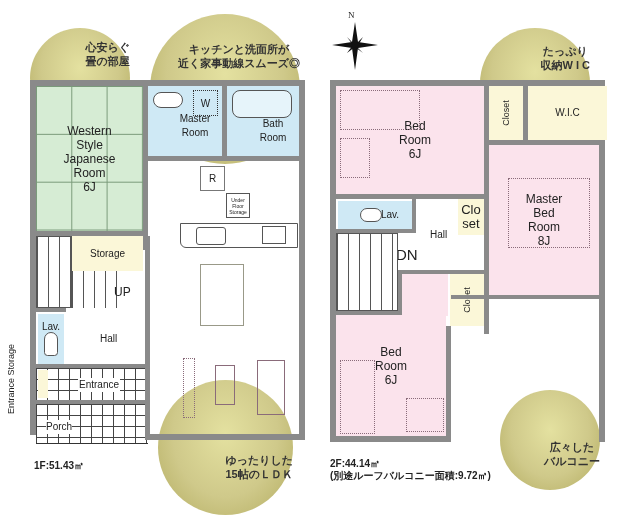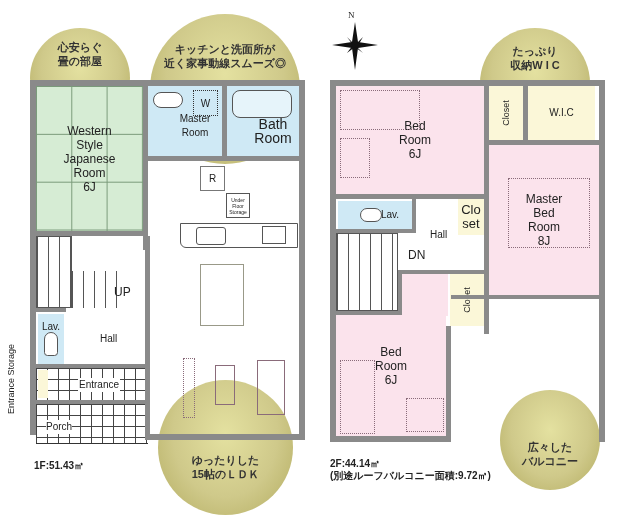--- a/index.html
+++ b/index.html
@@ -1,18 +1,18 @@
 <!DOCTYPE html>
 <html><head>
 <meta charset="utf-8">
 <style>
 *{box-sizing:border-box;margin:0;padding:0}
 body{width:620px;height:516px;background:#fff;position:relative;overflow:hidden;font-family:"Liberation Sans",sans-serif;color:#222}
 .abs{position:absolute}
-.bubble{position:absolute;border-radius:50%;background:radial-gradient(ellipse at 50% 40%,#e4e1a0 0%,#cfc98a 55%,#b2ab5e 100%);display:flex;flex-direction:column;align-items:center;font-weight:bold;font-size:11px;line-height:14px;color:#333;text-align:center}
+.bubble{position:absolute;border-radius:50%;background:radial-gradient(ellipse at 50% 40%,#e4e1a0 0%,#cfc98a 55%,#b2ab5e 100%);display:flex;flex-direction:column;align-items:flex-end;font-weight:bold;font-size:11px;line-height:14px;color:#333;text-align:center}
 .wall{position:absolute;background:#8a8a8a}
 .room{position:absolute;display:flex;align-items:center;justify-content:center;text-align:center;font-size:12px;line-height:14px}
 .pink{background:#fbe3ec}
 .green{background:#d6ecd4}
 .blue{background:#cfe9f5}
 .cream{background:#fbf7d8}
 .white{background:#fff}
 .lbl{position:absolute;text-align:center;font-size:12px;line-height:14px;color:#222}
 .sm{font-size:10px}
 .grid-tatami{background-image:linear-gradient(#7a9a7a 1px,transparent 1px),linear-gradient(90deg,#7a9a7a 1px,transparent 1px);background-size:33% 33%}
@@ -75,21 +75,21 @@
     <span class="pre sm" style="font-size:10px;margin-left:20px;margin-top:10px">Master
 Room</span>
   </div>
   <div class="abs" style="left:163px;top:10px;width:25px;height:26px;border:1px dotted #333;display:flex;align-items:center;justify-content:center;font-size:10px">
     <span>W</span>
   </div>
   <div class="abs" style="left:123px;top:12px;width:30px;height:16px;border:1px solid #555;border-radius:10px;background:#fff"></div>
   <div class="wall" style="left:192px;top:0;width:5px;height:80px"></div>
 
   <div class="room blue" style="left:197px;top:6px;width:72px;height:70px">
-    <span class="pre sm" style="font-size:14px;margin-left:20px;margin-top:20px">Bath
+    <span class="pre sm" style="font-size:10px;margin-left:20px;margin-top:20px">Bath
 Room</span>
   </div>
   <div class="abs" style="left:202px;top:10px;width:60px;height:28px;border:1px solid #555;border-radius:8px;background:#e6f4fa"></div>
   <div class="wall" style="left:118px;top:76px;width:151px;height:5px"></div>
 
   <div class="abs" style="left:170px;top:86px;width:25px;height:25px;border:1px solid #777;display:flex;align-items:center;justify-content:center;font-size:10px">
     <span>R</span>
   </div>
   <div class="abs" style="left:196px;top:113px;width:24px;height:25px;border:1px solid #555;display:flex;align-items:center;justify-content:center;font-size:5px;line-height:6px;text-align:center">
     <span class="pre">Under
@@ -98,20 +98,23 @@
   </div>
   <div class="abs" style="left:150px;top:143px;width:118px;height:25px;border:1px solid #555;border-radius:0 0 0 6px"></div>
   <div class="abs" style="left:166px;top:147px;width:30px;height:18px;border:1px solid #555;border-radius:3px"></div>
   <div class="abs" style="left:232px;top:146px;width:24px;height:18px;border:1px solid #555"></div>
   <div class="furn" style="left:170px;top:184px;width:44px;height:62px;border-style:solid;border-color:#998"></div>
   <div class="furn" style="left:153px;top:278px;width:12px;height:60px"></div>
   <div class="furn" style="left:185px;top:285px;width:20px;height:40px;border-style:solid"></div>
   <div class="furn" style="left:227px;top:280px;width:28px;height:55px;border-style:solid"></div>
 
   <div class="wall" style="left:6px;top:151px;width:112px;height:5px"></div>
+  <div class="room cream" style="left:42px;top:156px;width:71px;height:35px;font-size:10px">
+    <span>Storage</span>
+  </div>
 
   <div class="abs stairs" style="left:6px;top:156px;width:36px;height:72px;border:1px solid #555"></div>
   <div class="abs stairs" style="left:42px;top:191px;width:45px;height:37px"></div>
   <span class="lbl sm" style="left:84px;top:205px;font-size:12px">UP</span>
   <div class="wall" style="left:6px;top:228px;width:30px;height:4px"></div>
 
   <div class="room blue" style="left:8px;top:234px;width:26px;height:50px;align-items:flex-start;padding-top:6px;font-size:10px">
     <span>Lav.</span>
   </div>
   <div class="abs" style="left:14px;top:252px;width:14px;height:24px;border:1px solid #555;border-radius:8px 8px 4px 4px;background:#fff"></div>
@@ -145,21 +148,21 @@
   </div>
   <div class="furn" style="left:10px;top:10px;width:80px;height:40px"></div>
   <div class="furn" style="left:10px;top:58px;width:30px;height:40px"></div>
   <div class="wall" style="left:154px;top:0;width:5px;height:120px"></div>
 
   <div class="room cream" style="left:159px;top:6px;width:34px;height:54px">
     <span style="transform:rotate(-90deg);font-size:9px;white-space:nowrap">Closet</span>
   </div>
   <div class="wall" style="left:193px;top:0;width:5px;height:66px"></div>
 
-  <div class="room cream" style="left:198px;top:6px;width:67px;height:54px;font-size:10px">
+  <div class="room cream" style="left:198px;top:6px;width:79px;height:54px;font-size:10px">
     <span>W.I.C</span>
   </div>
   <div class="wall" style="left:159px;top:60px;width:110px;height:5px"></div>
 
   <div class="room pink" style="left:159px;top:65px;width:110px;height:150px">
     <span class="pre">Master
 Bed
 Room
 8J</span>
   </div>
@@ -172,21 +175,21 @@
   </div>
   <div class="abs" style="left:30px;top:128px;width:22px;height:14px;border:1px solid #555;border-radius:8px;background:#fff"></div>
   <div class="wall" style="left:6px;top:149px;width:80px;height:4px"></div>
   <div class="wall" style="left:82px;top:119px;width:4px;height:34px"></div>
 
   <div class="room cream" style="left:128px;top:119px;width:26px;height:36px;font-size:13px">
     <span class="pre">Clo
 set</span>
   </div>
   <span class="lbl sm" style="left:100px;top:148px;font-size:10px">Hall</span>
-  <span class="lbl sm" style="left:78px;top:168px;font-size:12px">DN</span>
+  <span class="lbl sm" style="left:66px;top:168px;font-size:15px">DN</span>
 
   <div class="abs stairs" style="left:6px;top:153px;width:62px;height:78px;border:1px solid #555"></div>
   <div class="wall" style="left:6px;top:231px;width:66px;height:4px"></div>
   <div class="wall" style="left:68px;top:190px;width:4px;height:45px"></div>
   <div class="wall" style="left:68px;top:190px;width:90px;height:4px"></div>
 
   <div class="room cream" style="left:120px;top:194px;width:34px;height:52px">
     <span style="transform:rotate(-90deg);font-size:9px;white-space:nowrap">Closet</span>
   </div>
   <div class="wall" style="left:154px;top:119px;width:5px;height:135px"></div>

